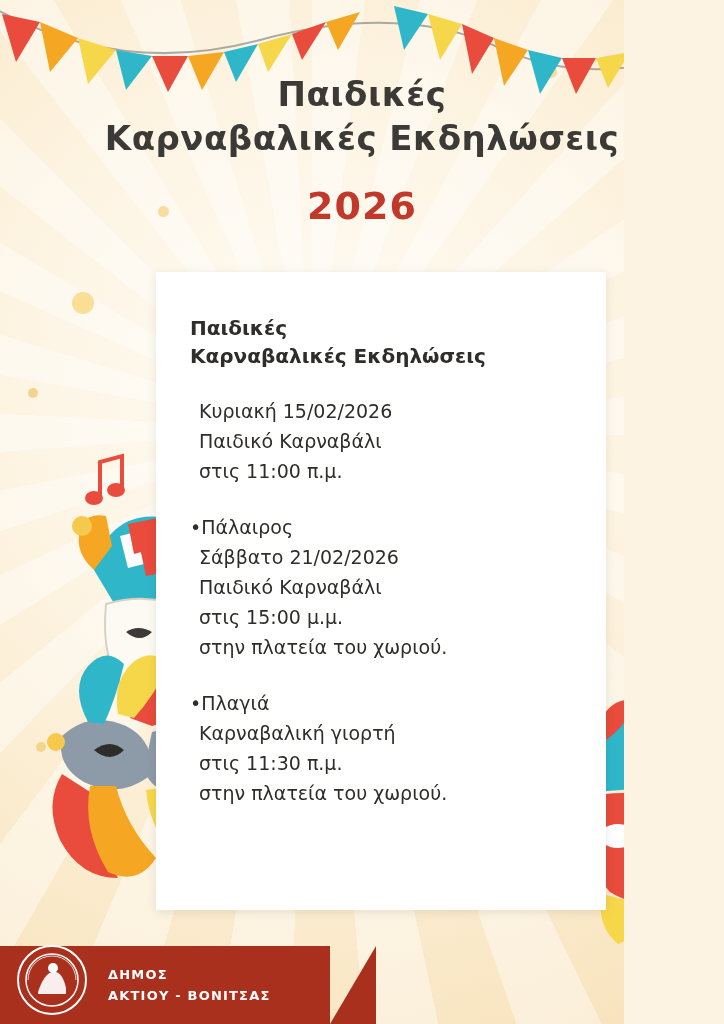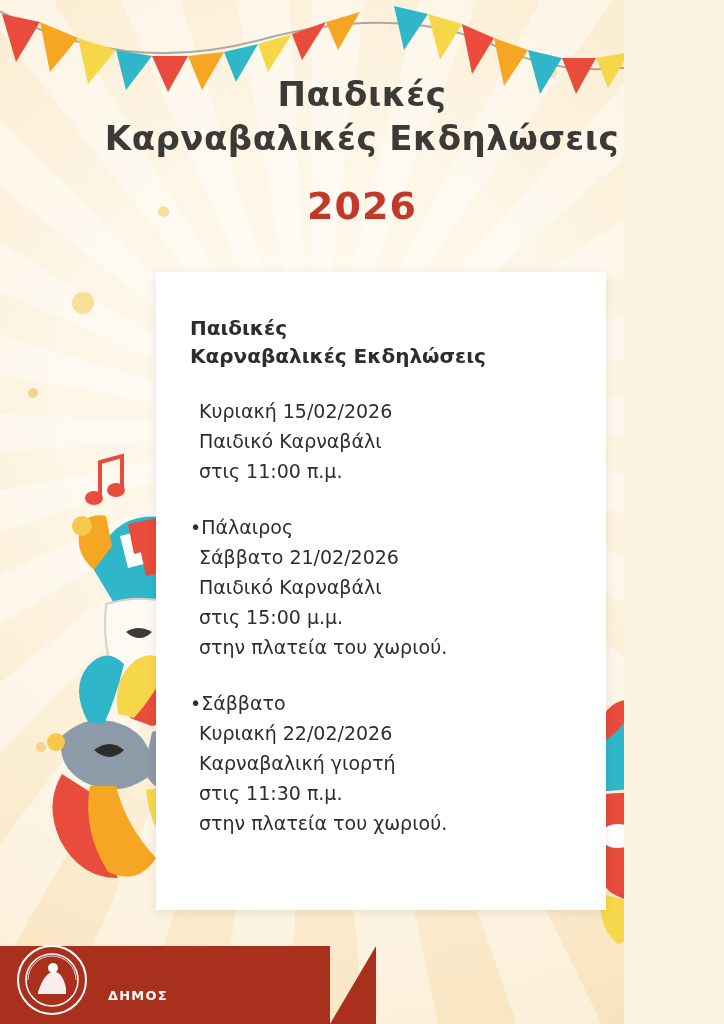--- a/index.html
+++ b/index.html
@@ -303,23 +303,22 @@
           <span class="bullet">•</span><span>Πάλαιρος</span>
         </div>
         <div class="event-line">Σάββατο 21/02/2026</div>
         <div class="event-line">Παιδικό Καρναβάλι</div>
         <div class="event-line">στις 15:00 μ.μ.</div>
         <div class="event-line">στην πλατεία του χωριού.</div>
       </div>
 
       <div class="event">
         <div class="event-title">
-          <span class="bullet">•</span><span>Σάββατο</span>
+          <span class="bullet">•</span><span>Πλαγιά</span>
         </div>
-        <div class="event-line">Κυριακή 22/02/2026</div>
         <div class="event-line">Καρναβαλική γιορτή</div>
         <div class="event-line">στις 11:30 π.μ.</div>
         <div class="event-line">στην πλατεία του χωριού.</div>
       </div>
     </div>
   </div>
 
   <div class="footer">
     <div class="ribbon"></div>
     <div class="ribbon-tail"></div>
@@ -327,16 +326,17 @@
     <svg class="seal" viewBox="0 0 72 72">
       <circle cx="36" cy="36" r="34" fill="#a8301c" stroke="#ffffff" stroke-width="2"></circle>
       <circle cx="36" cy="36" r="26" fill="none" stroke="#ffffff" stroke-width="1.5"></circle>
       <path d="M22 48 Q28 30 36 28 Q46 26 50 44 L50 50 L22 50 Z" fill="#ffffff" opacity="0.92"></path>
       <circle cx="37" cy="24" r="5" fill="#ffffff"></circle>
       <path d="M12 36 A24 24 0 0 1 60 36" fill="none" stroke="#ffffff" stroke-width="0.8"></path>
     </svg>
 
     <div class="footer-text">
       <div>ΔΗΜΟΣ</div>
+      <div>ΑΚΤΙΟΥ - ΒΟΝΙΤΣΑΣ</div>
     </div>
   </div>
 
 </div>
 
 </body></html>

